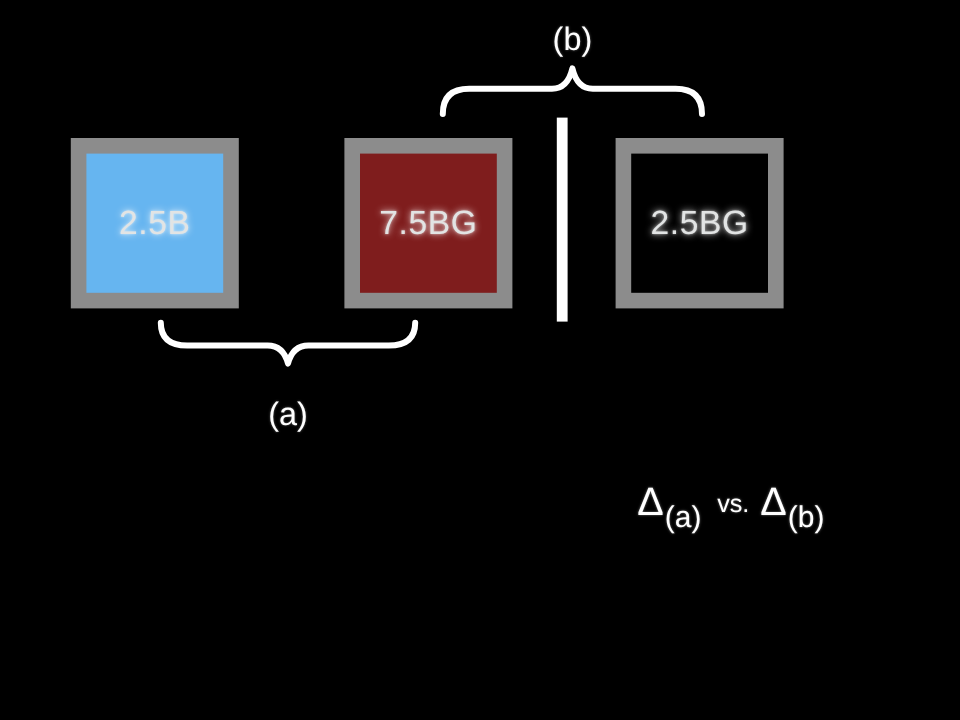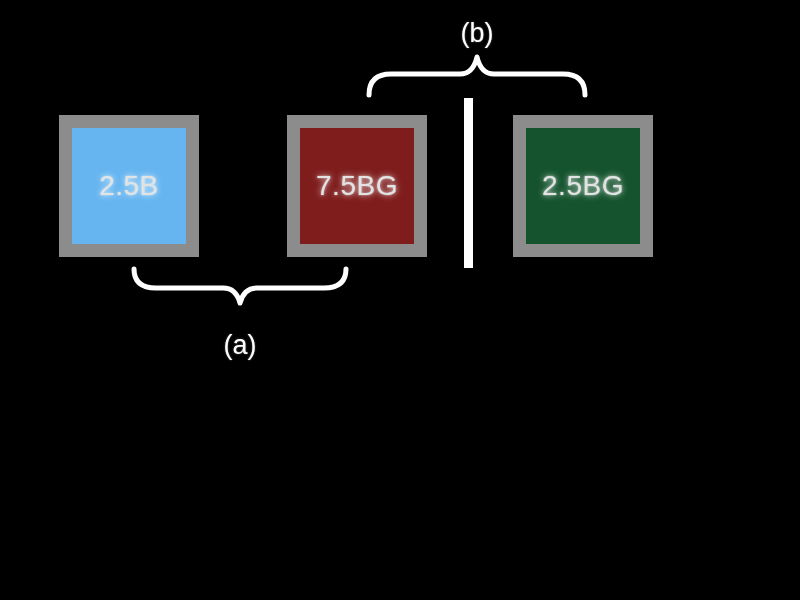--- a/index.html
+++ b/index.html
@@ -107,31 +107,34 @@
     </div>
   </div>
 
   <div class="swatch" id="swatch-2" style="background-color: rgb(140, 140, 140);">
     <div class="swatch-fill" style="background-color: #7f1d1d;">
       <span class="swatch-label">7.5BG</span>
     </div>
   </div>
 
   <div class="swatch" id="swatch-3" style="background-color: rgb(140, 140, 140);">
-    <div class="swatch-fill" style="background-color: #14532d; text-align: center;">
+    <div class="swatch-fill" style="background-color: #000000; text-align: center;">
       <span class="swatch-label">2.5BG</span>
     </div>
   </div>
 
   <div class="divider" style="background-color: rgb(255, 255, 255);"></div>
 
   <svg class="brace-svg" id="brace-top" width="222" height="44" viewBox="0 0 222 44">
     <path d="M 3,41 Q 3,20 25,20 L 94,20 Q 107,20 111,3 Q 115,20 128,20 L 197,20 Q 219,20 219,41" fill="none" stroke-width="5" stroke-linecap="round" stroke-linejoin="round" stroke="#ffffff"></path>
   </svg>
   <div class="brace-label" id="label-b">(b)</div>
 
   <svg class="brace-svg" id="brace-bottom" width="218" height="40" viewBox="0 0 218 40">
     <path d="M 3,3 Q 3,22 25,22 L 92,22 Q 105,22 109,37 Q 113,22 126,22 L 193,22 Q 215,22 215,3" fill="none" stroke-width="5" stroke-linecap="round" stroke-linejoin="round" stroke="#ffffff"></path>
   </svg>
   <div class="brace-label" id="label-a">(a)</div>
 
+  <div class="formula">
+    <span class="delta">Δ</span><span class="sub">(a)</span><span class="vs">vs.</span><span class="delta">Δ</span><span class="sub">(b)</span>
+  </div>
 
 </div>
 
 </body></html>

